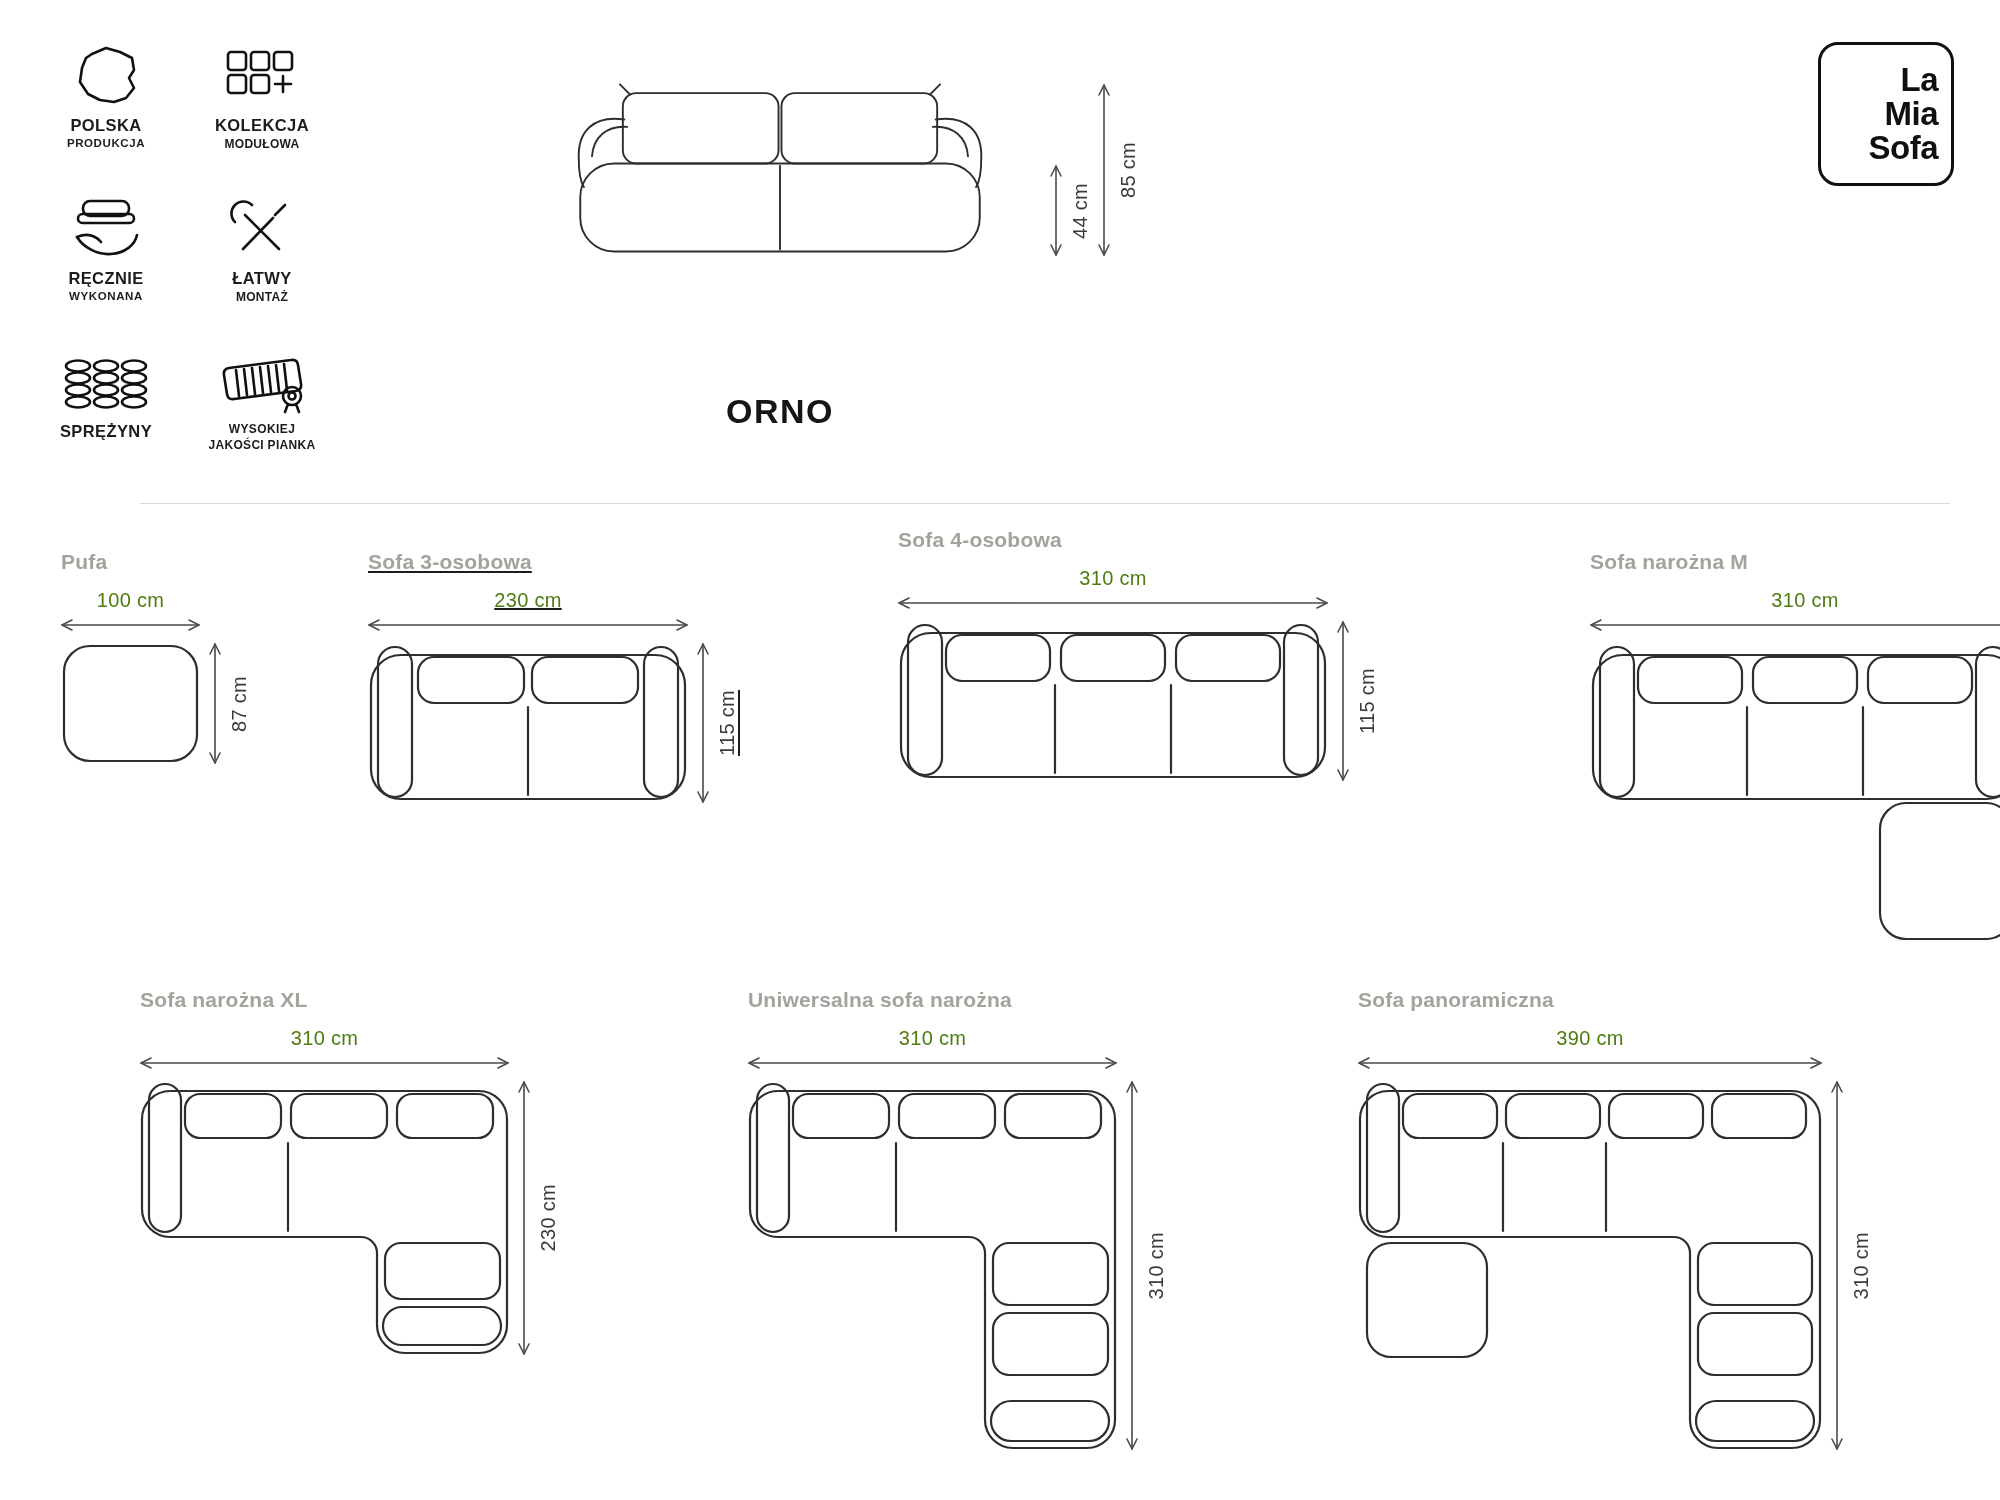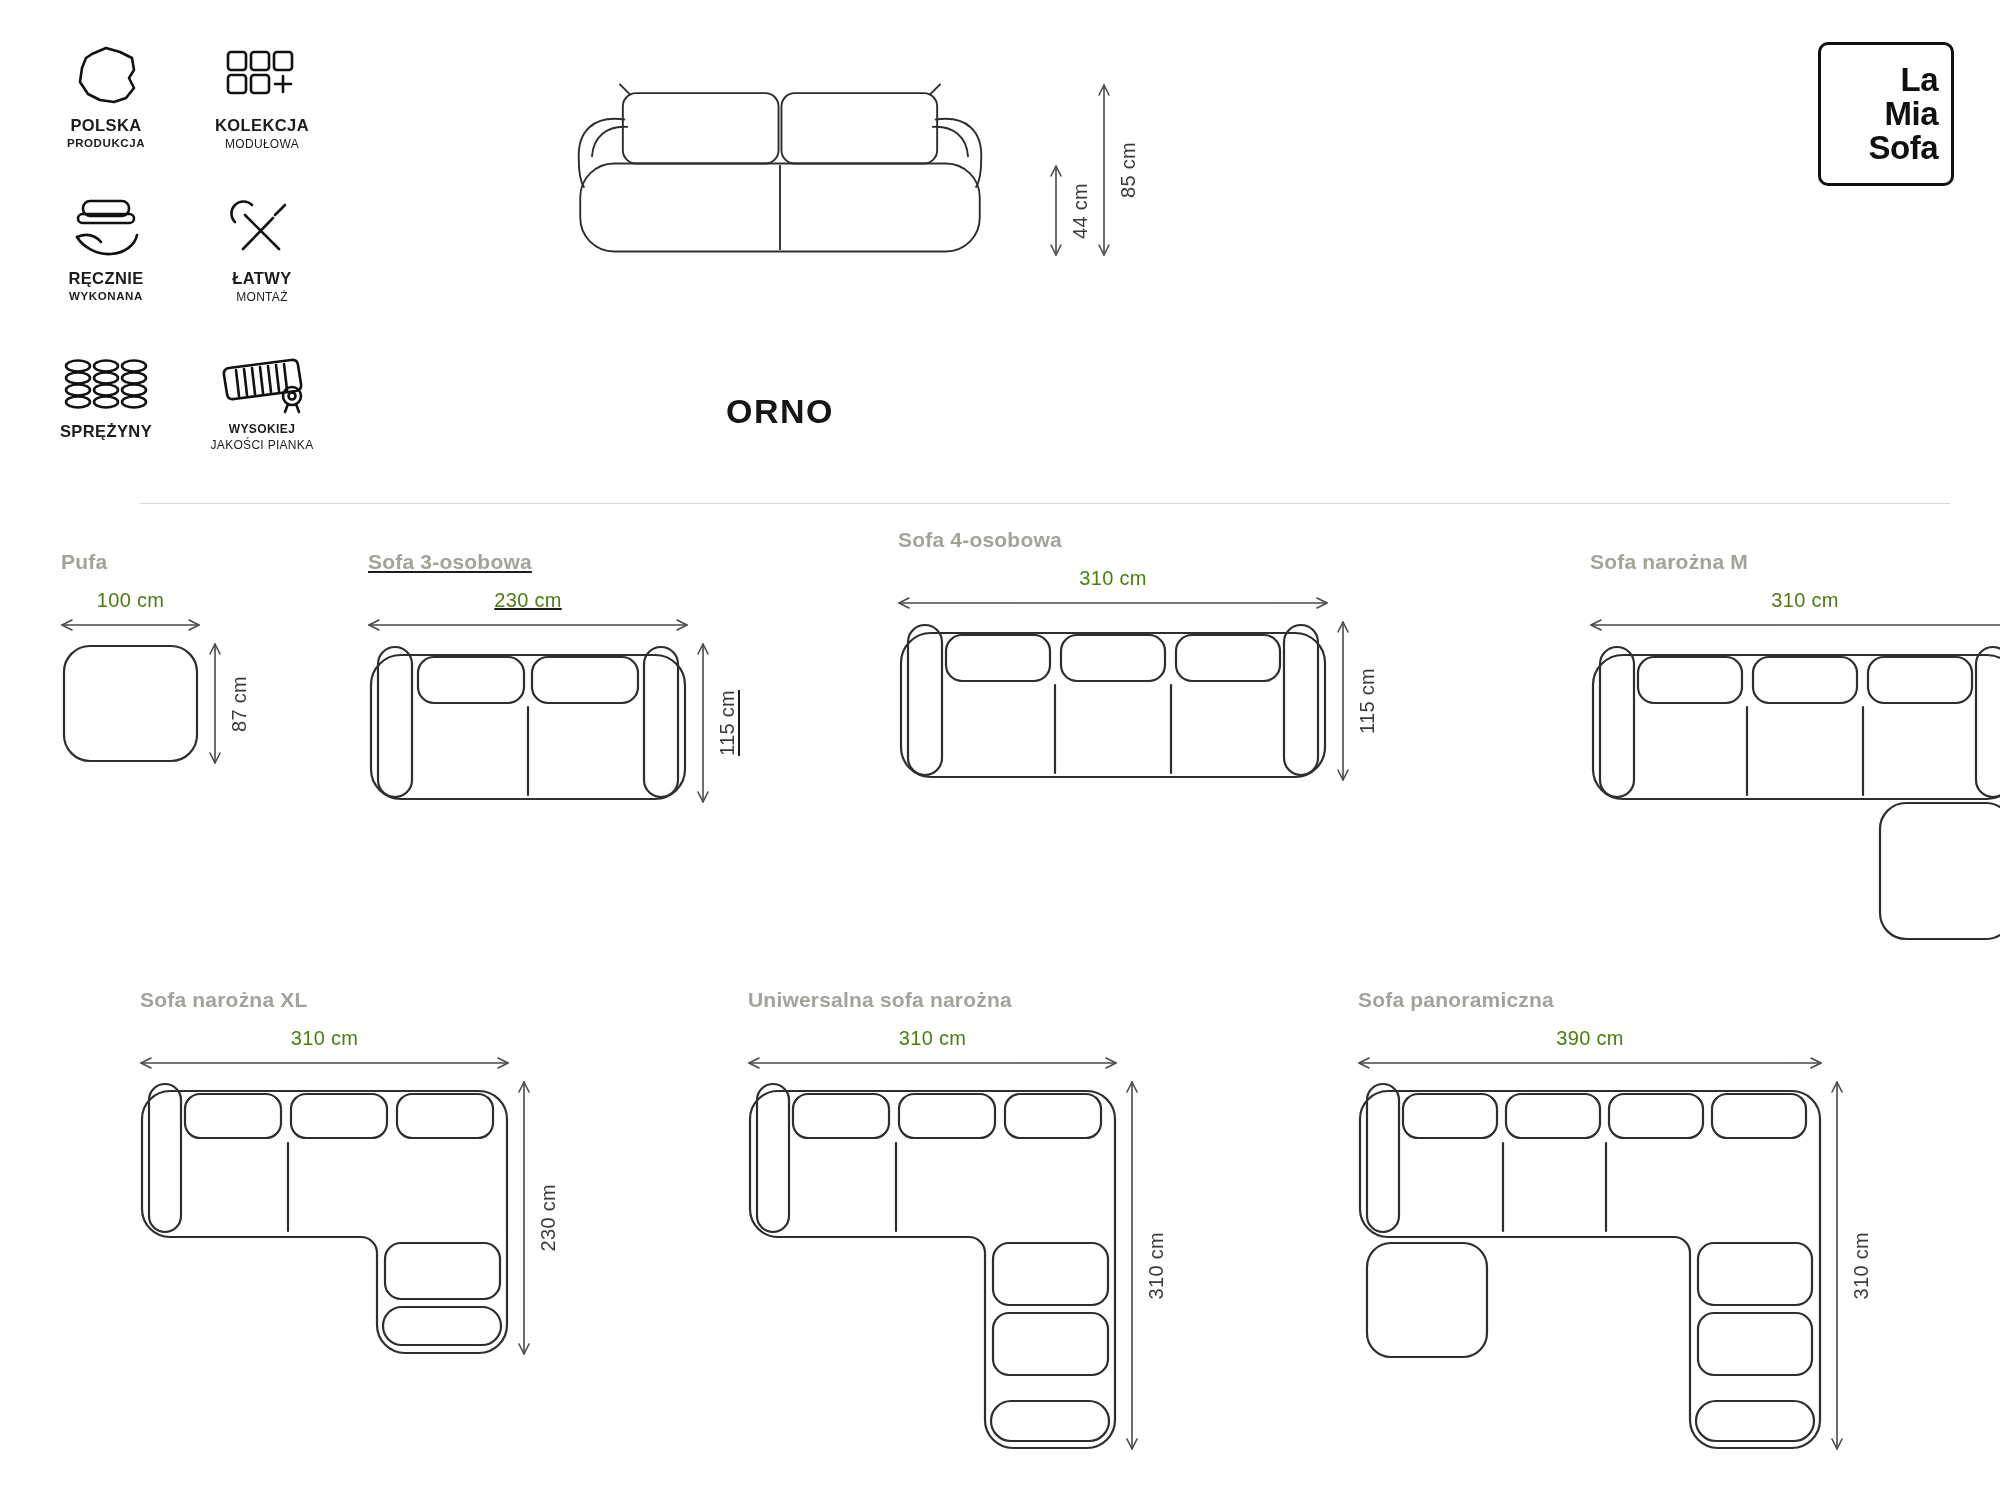--- a/index.html
+++ b/index.html
@@ -10,39 +10,39 @@
 
   
   .features {
     position:absolute; left:40px; top:34px;
     display:grid; grid-template-columns:132px 168px;
     column-gap:6px; row-gap:36px;
   }
   .feature { display:flex; flex-direction:column; align-items:center; text-align:center; }
   .f-icon { height:74px; display:flex; align-items:flex-end; justify-content:center; margin-bottom:8px; }
   .f-line1 { font-size:16.5px; font-weight:700; letter-spacing:.4px; white-space:nowrap; }
-  .f-line2 { font-size:12px; font-weight:400; letter-spacing:.3px; margin-top:2px; white-space:nowrap; }
+  .f-line2 { font-size:12px; font-weight:700; letter-spacing:.3px; margin-top:2px; white-space:nowrap; }
   .feature.sub-light .f-line2 { font-weight:600; font-size:11.5px; letter-spacing:.6px; }
   .feature.small-caps .f-line1 { font-size:12px; }
   svg.icon * { stroke:#111; stroke-width:2.6; fill:none; stroke-linejoin:round; stroke-linecap:round; }
 
   
   .front { position:absolute; left:545px; top:55px; width:470px; height:220px; }
   svg.draw * { stroke:#2e2e2e; stroke-width:2.2; fill:none; stroke-linejoin:round; stroke-linecap:round; }
   svg.frontview * { stroke-width:2.6; }
 
   .orno {
     position:absolute; left:545px; top:392px; width:470px; text-align:center;
     font-size:34px; font-weight:700; letter-spacing:1.5px; color:#161616;
   }
 
   
   .logo {
     position:absolute; left:1818px; top:42px; width:136px; height:144px;
-    border:3.5px solid #101010; border-radius:10px; box-sizing:border-box;
+    border:3.5px solid #101010; border-radius:20px; box-sizing:border-box;
     padding:10px 13px; display:flex; flex-direction:column; justify-content:center;
     align-items:flex-end; font-weight:700; font-size:33px; line-height:1.03;
     letter-spacing:-.5px; color:#101010;
   }
 
   
   .divider { position:absolute; left:140px; top:503px; width:1810px; border-top:1.5px solid #d8d8d6; }
 
   
   .arrow { position:relative; }

